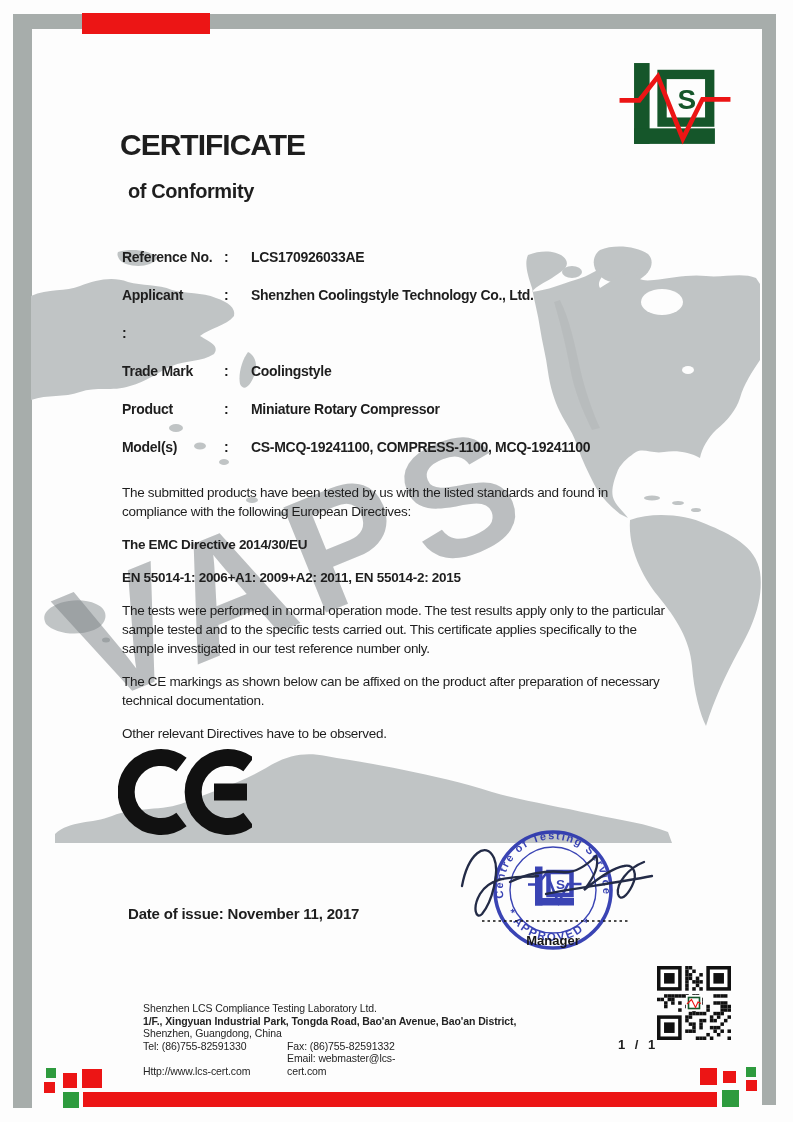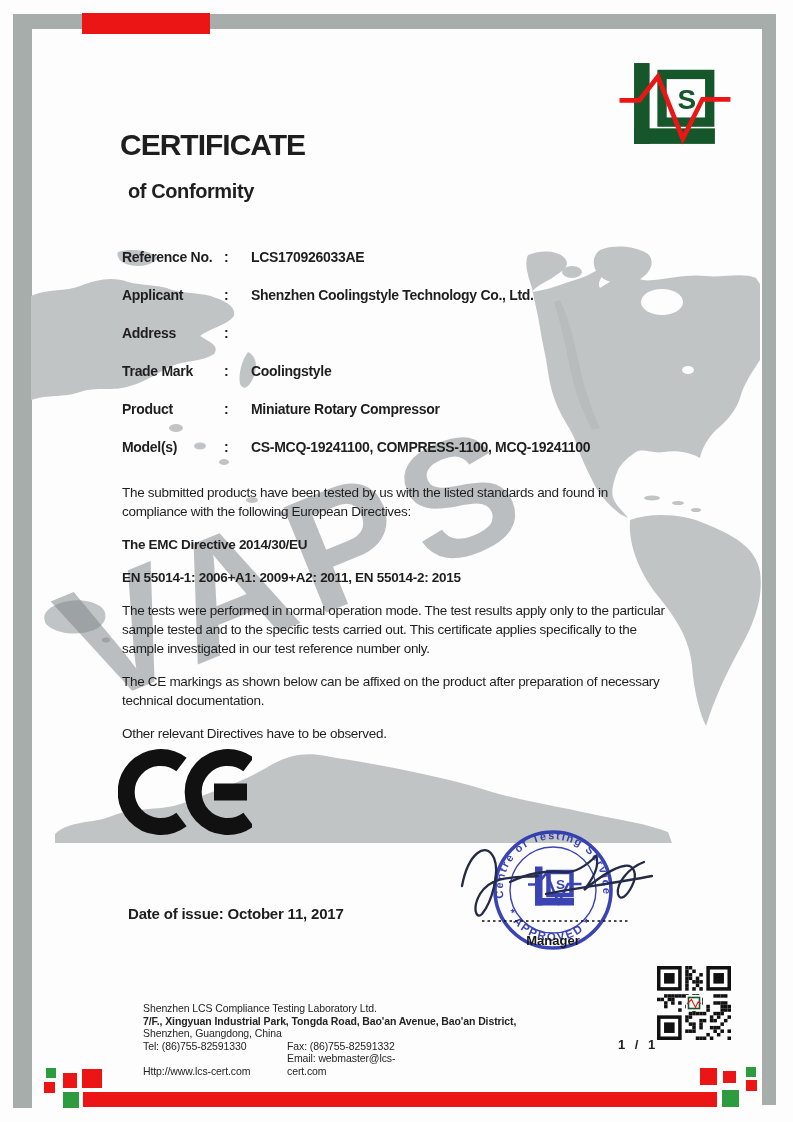--- a/index.html
+++ b/index.html
@@ -107,21 +107,20 @@
         <span class="f-label">Reference No.</span>
         <span class="f-colon">:</span>
         <span class="f-value">LCS170926033AE</span>
       </div>
       <div class="f-row">
         <span class="f-label">Applicant</span>
         <span class="f-colon">:</span>
         <span class="f-value">Shenzhen Coolingstyle Technology Co., Ltd.</span>
       </div>
       <div class="f-row">
-        <span class="f-label">Address</span>
         <span class="f-colon">:</span>
       </div>
       <div class="f-row">
         <span class="f-label">Trade Mark</span>
         <span class="f-colon">:</span>
         <span class="f-value">Coolingstyle</span>
       </div>
       <div class="f-row">
         <span class="f-label">Product</span>
         <span class="f-colon">:</span>
@@ -144,25 +143,25 @@
     </div>
 
     <svg class="ce" width="134" height="88" viewBox="0 0 134 88">
       <g fill="none" stroke="#111" stroke-width="17">
         <path d="M63.5,16.5 A34.5,34.5 0 1 0 63.5,71.5"></path>
         <path d="M130.5,16.5 A34.5,34.5 0 1 0 130.5,71.5"></path>
       </g>
       <rect x="96" y="35.5" width="33" height="17" fill="#111"></rect>
     </svg>
 
-    <div class="date-line">Date of issue: October 11, 2017</div>
+    <div class="date-line">Date of issue: November 11, 2017</div>
 
     <div class="footer">
       <div>Shenzhen LCS Compliance Testing Laboratory Ltd.</div>
-      <div class="bold">7/F., Xingyuan Industrial Park, Tongda Road, Bao'an Avenue, Bao'an District,</div>
+      <div class="bold">1/F., Xingyuan Industrial Park, Tongda Road, Bao'an Avenue, Bao'an District,</div>
       <div>Shenzhen, Guangdong, China</div>
       <div class="f2col">
         <span>Tel: (86)755-82591330</span><span>Fax: (86)755-82591332</span>
       </div>
       <div class="f2col">
         <span>Http://www.lcs-cert.com</span><span>Email: webmaster@lcs-cert.com</span>
       </div>
     </div>
 
     <svg id="qr" class="qr" width="74" height="74" viewBox="0 0 74 74">

